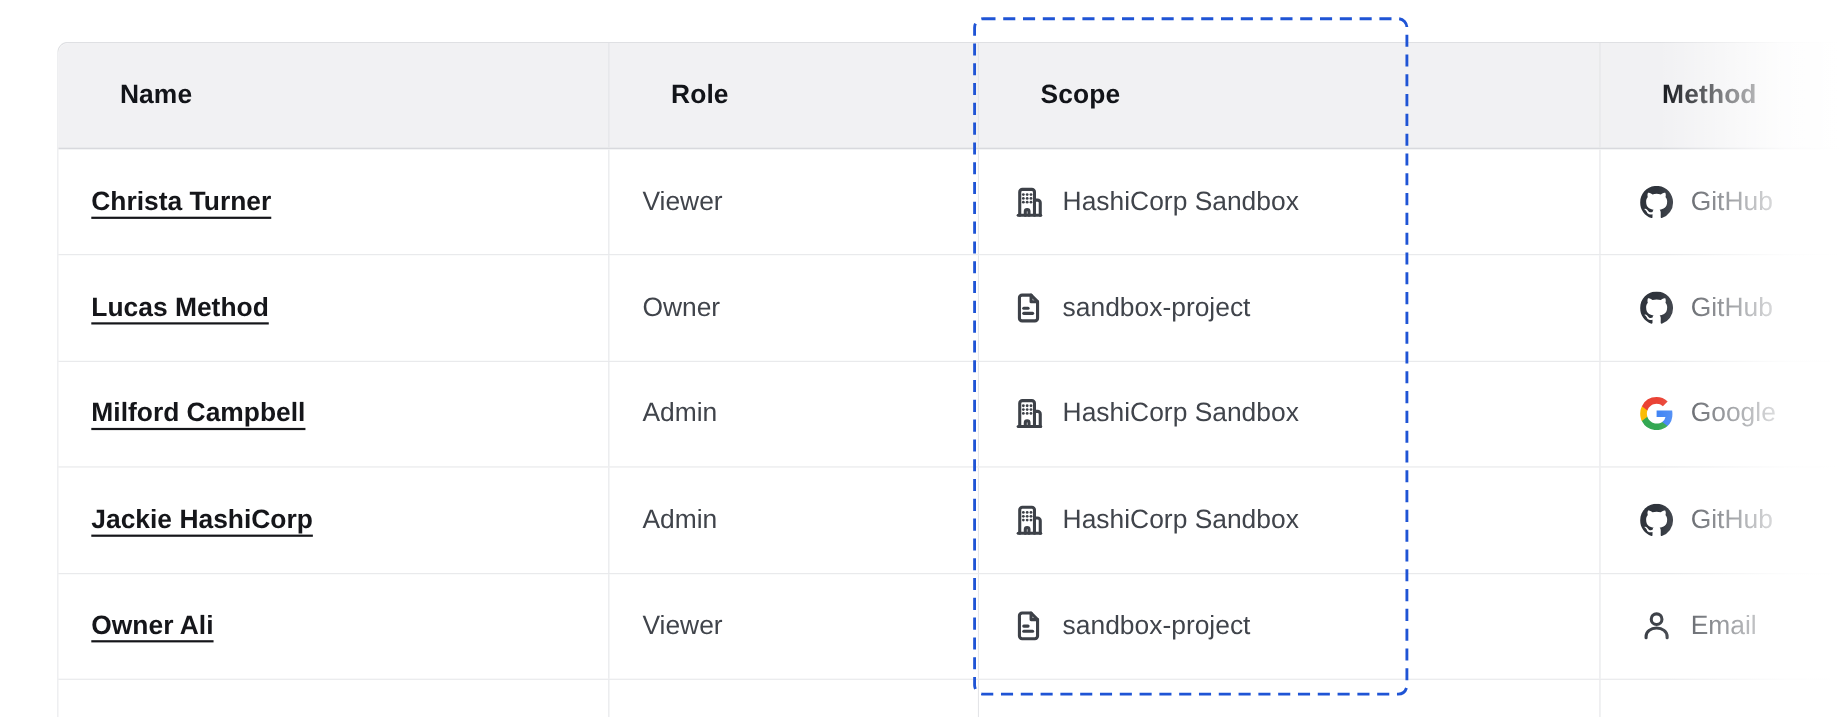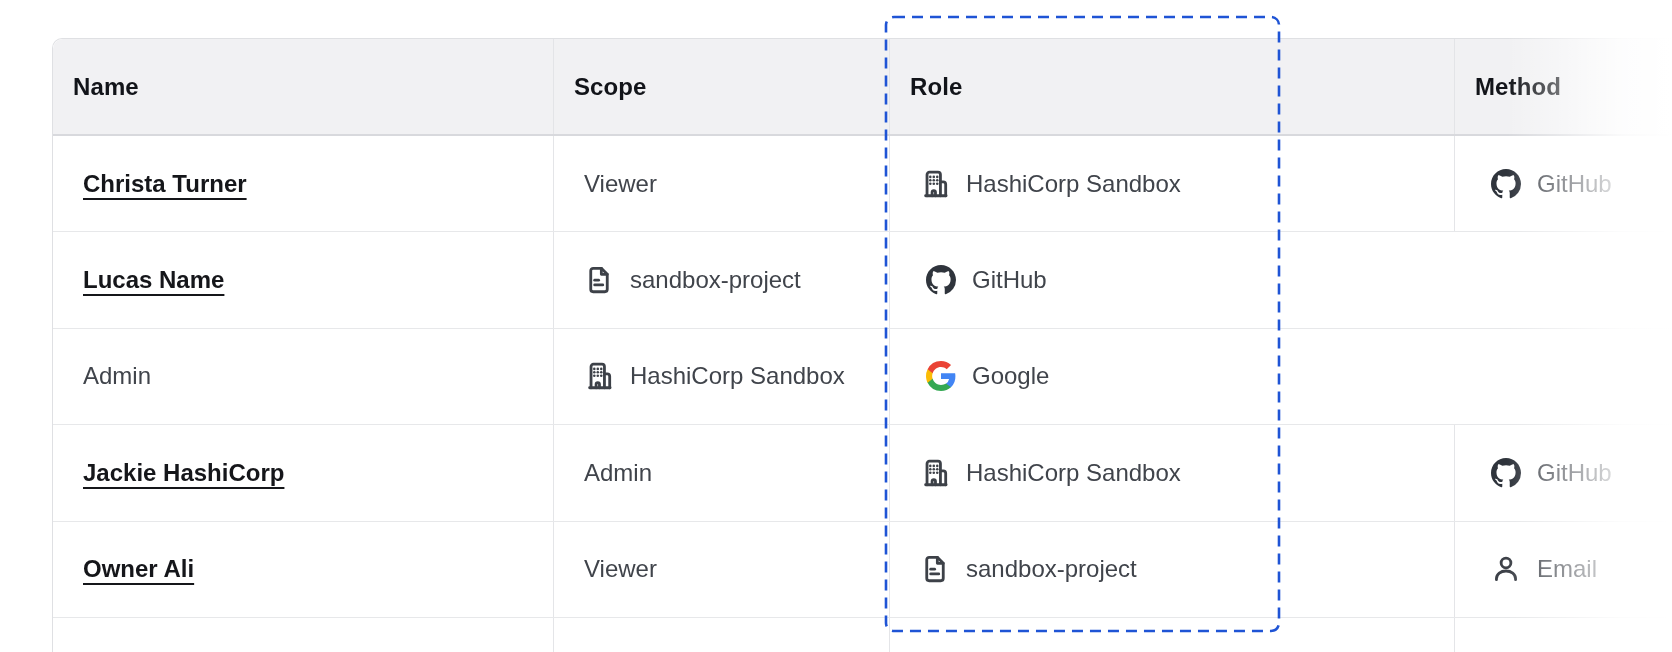--- a/index.html
+++ b/index.html
@@ -15,20 +15,21 @@
   }
   .grid-row{display:grid;grid-template-columns:501px 336px 565px 398px;}
   .header-row{
     background:#f1f1f3;height:95px;border-bottom:2px solid #d8d9dd;
     border-radius:10px 10px 0 0;
   }
   .header-cell{
     display:flex;align-items:center;padding-left:20px;
     font-size:24px;font-weight:700;color:#121419;letter-spacing:.1px;
     border-right:1px solid #e3e4e7;
+    margin-left:36px;
   }
   .header-cell:last-child{border-right:none;}
   .body-row{height:95.4px;border-bottom:1px solid #e7e8ea;}
   .body-row.partial{height:95.4px;border-bottom:none;}
   .cell{
     display:flex;align-items:center;padding-left:30px;
     font-size:24px;color:#40444b;border-right:1px solid #e4e5e8;
     overflow:hidden;white-space:nowrap;
   }
   .cell:last-child{border-right:none;}
@@ -87,22 +88,22 @@
     </g>
   </defs>
 </svg>
 
 <div class="stage">
 
   <div class="users-table">
 
     <div class="grid-row header-row">
       <div class="header-cell">Name</div>
+      <div class="header-cell">Role</div>
       <div class="header-cell">Scope</div>
-      <div class="header-cell">Role</div>
       <div class="header-cell">Method</div>
     </div>
 
     <div class="grid-row body-row">
       <div class="cell">
         <span class="name-link">Christa Turner</span>
       </div>
       <div class="cell">
           <span>Viewer</span>
         </div>
@@ -119,41 +120,47 @@
             <svg viewBox="0 0 16 16">
               <use href="#i-github"></use>
             </svg>
           </span>
         <span>GitHub</span>
       </div>
     </div>
 
     <div class="grid-row body-row">
       <div class="cell">
-        <span class="name-link">Lucas Name</span>
-      </div>
+        <span class="name-link">Lucas Method</span>
+      </div>
+      <div class="cell">
+          <span>Owner</span>
+        </div>
       <div class="cell">
         <span class="icon">
             <svg viewBox="0 0 16 16">
               <use href="#i-file"></use>
             </svg>
           </span>
         <span>sandbox-project</span>
       </div>
       <div class="cell method">
         <span class="icon" style="color:#2f343c">
             <svg viewBox="0 0 16 16">
               <use href="#i-github"></use>
             </svg>
           </span>
         <span>GitHub</span>
       </div>
     </div>
 
     <div class="grid-row body-row">
+      <div class="cell">
+        <span class="name-link">Milford Campbell</span>
+      </div>
       <div class="cell">
           <span>Admin</span>
         </div>
       <div class="cell">
         <span class="icon">
             <svg viewBox="0 0 16 16">
               <use href="#i-org"></use>
             </svg>
           </span>
         <span>HashiCorp Sandbox</span>

